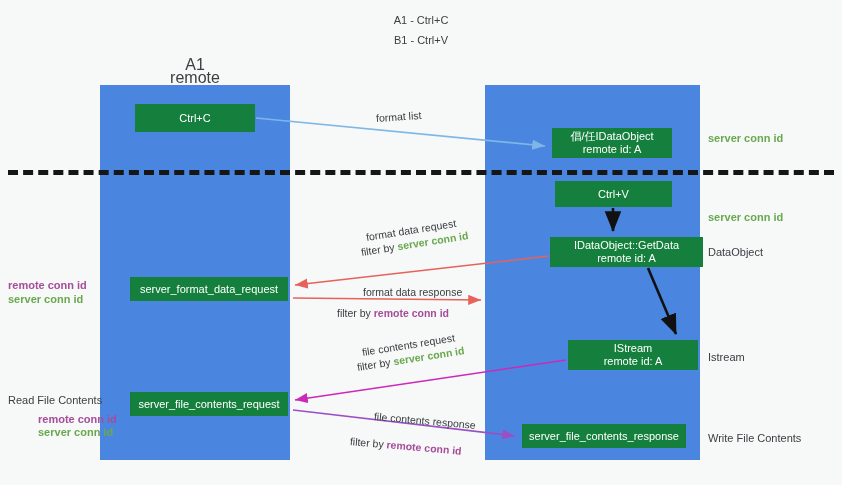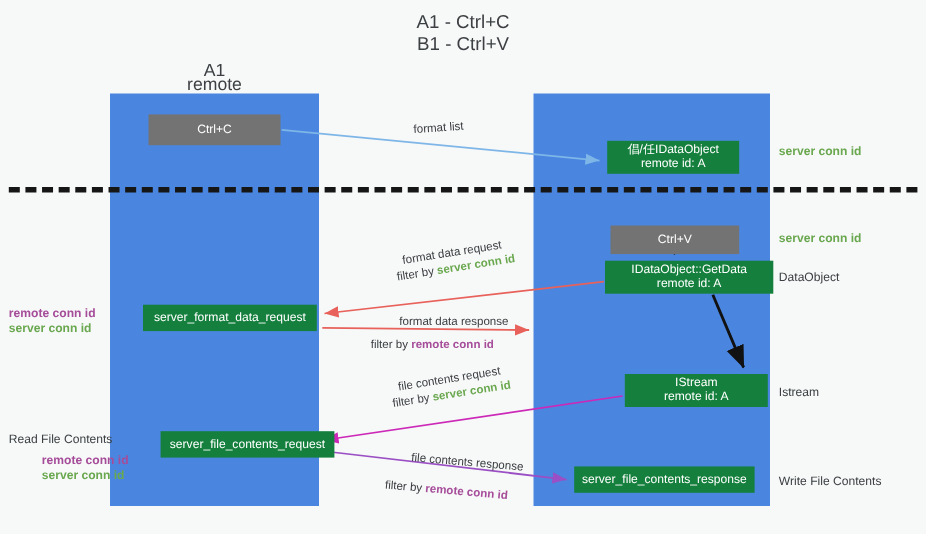--- a/index.html
+++ b/index.html
@@ -8,21 +8,21 @@
     width:842px;height:485px;position:relative;overflow:hidden;
     background:#f7f8f8;
     font-family:"Liberation Sans", sans-serif;
     color:#3c4043;
   }
   #stage{position:absolute;left:0;top:0;width:842px;height:485px;}
 
   
   .title{
     position:absolute;left:0;top:10px;width:842px;text-align:center;
-    font-size:17px;line-height:20px;color:#3c4043;
+    font-size:11px;line-height:20px;color:#3c4043;
   }
 
   
   .lane{position:absolute;background:#4a86e0;}
   .lane-a{left:100px;top:85px;width:190px;height:375px;}
   .lane-b{left:485px;top:85px;width:215px;height:375px;}
 
   .lane-head{
     position:absolute;text-align:center;font-size:16px;line-height:13px;color:#3c4043;
   }
@@ -36,32 +36,32 @@
     position:absolute;left:8px;top:170px;width:826px;height:0;
     border-top:5px dashed #161616;
   }
 
   
   .box{
     position:absolute;box-sizing:border-box;
     display:flex;flex-direction:column;align-items:center;justify-content:center;
     color:#ffffff;font-size:11px;line-height:13px;text-align:center;
   }
-  .box.green{background:#737373;}
+  .box.green{background:#15803d;}
   .box.orange{background:#15803d;}
   .box .l2{display:block;}
 
   .b-ctrlc{left:135px;top:104px;width:120px;height:28px;}
   .b-idataobj{left:552px;top:128px;width:120px;height:30px;}
-  .b-ctrlv{left:555px;top:181px;width:117px;height:26px;margin-top:24px;}
+  .b-ctrlv{left:555px;top:181px;width:117px;height:26px;}
   .b-getdata{left:550px;top:237px;width:153px;height:30px;}
   .b-fmtreq{left:130px;top:277px;width:158px;height:24px;}
   .b-fmtresp{left:488px;top:288px;width:158px;height:24px;}
   .b-istream{left:568px;top:340px;width:130px;height:30px;}
-  .b-filereq{left:146px;top:392px;width:158px;height:24px;}
+  .b-filereq{left:130px;top:392px;width:158px;height:24px;}
   .b-fileresp{left:522px;top:424px;width:164px;height:24px;}
 
   
   .side{position:absolute;font-size:11px;line-height:14px;}
   .side.plain{color:#3c4043;}
   .side.green{color:#6aa84f;font-weight:bold;}
   .side.purple{color:#a64d9a;font-weight:bold;}
 
   .s-srv1{left:708px;top:131px;}
   .s-srv2{left:708px;top:210px;}

